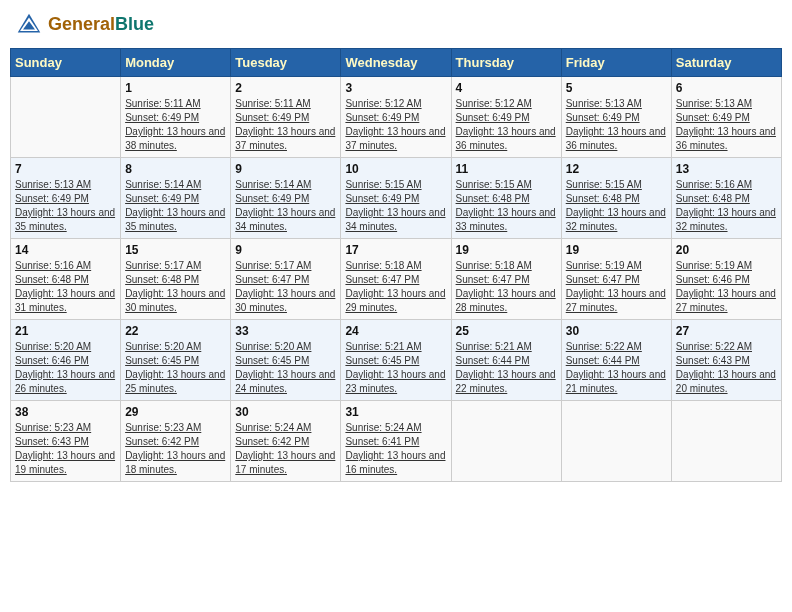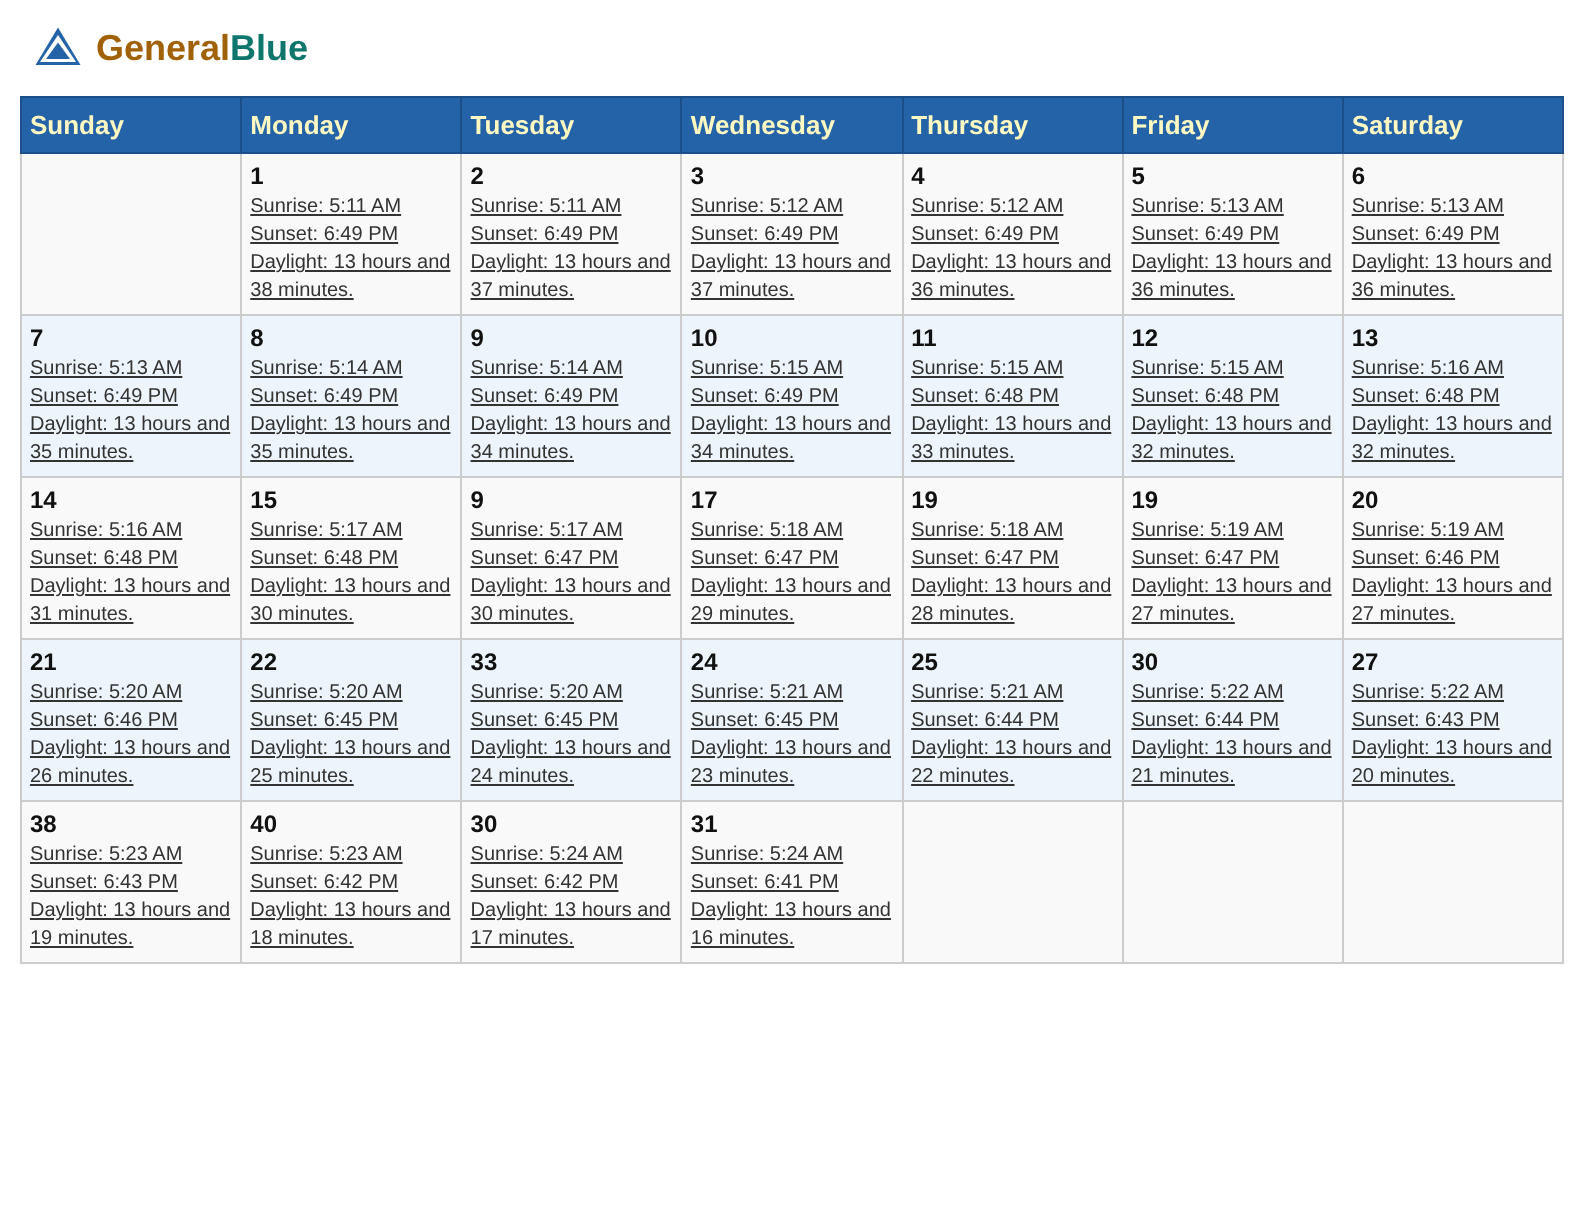--- a/index.html
+++ b/index.html
@@ -238,21 +238,21 @@
           <div class="day-num">27</div>
           <div class="cell-info">Sunrise: 5:22 AM<br>Sunset: 6:43 PM<br>Daylight: 13 hours and 20 minutes.</div>
         </td>
       </tr>
       <tr>
         <td>
           <div class="day-num">38</div>
           <div class="cell-info">Sunrise: 5:23 AM<br>Sunset: 6:43 PM<br>Daylight: 13 hours and 19 minutes.</div>
         </td>
         <td>
-          <div class="day-num">40</div>
+          <div class="day-num">29</div>
           <div class="cell-info">Sunrise: 5:23 AM<br>Sunset: 6:42 PM<br>Daylight: 13 hours and 18 minutes.</div>
         </td>
         <td>
           <div class="day-num">30</div>
           <div class="cell-info">Sunrise: 5:24 AM<br>Sunset: 6:42 PM<br>Daylight: 13 hours and 17 minutes.</div>
         </td>
         <td>
           <div class="day-num">31</div>
           <div class="cell-info">Sunrise: 5:24 AM<br>Sunset: 6:41 PM<br>Daylight: 13 hours and 16 minutes.</div>
         </td>

